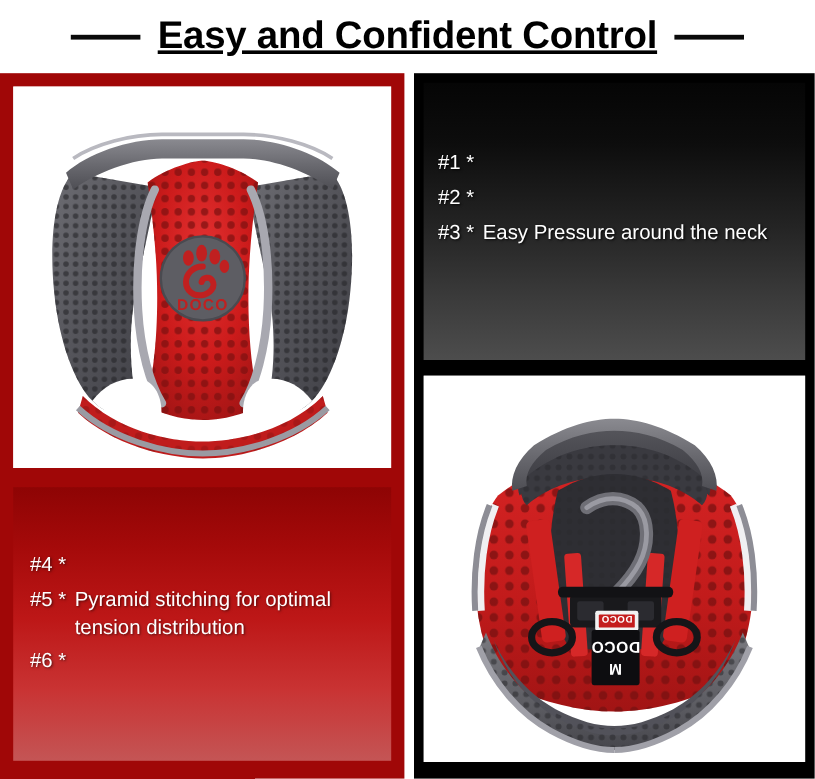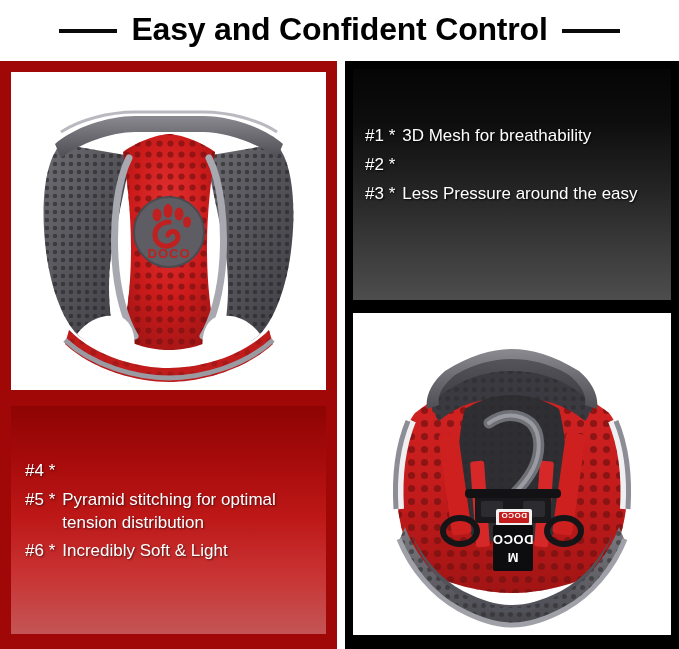--- a/index.html
+++ b/index.html
@@ -21,20 +21,21 @@
     position: absolute;
     left: 0;
     top: 0;
     width: 679px;
     height: 61px;
     display: flex;
     align-items: center;
     justify-content: center;
     gap: 14px;
     background: #ffffff;
+    text-decoration: underline;
   }
   .rule {
     height: 4px;
     background: #0a0a0a;
     flex: 0 0 auto;
   }
   .rule-left  { width: 58px; }
   .rule-right { width: 58px; }
   .title {
     font-size: 32px;
@@ -248,42 +249,40 @@
       <span class="tag">#4 *</span>
     </div>
 
     <div class="feature">
       <span class="tag">#5 *</span>
       <span class="txt">Pyramid stitching for optimal tension distribution</span>
     </div>
 
     <div class="feature">
       <span class="tag">#6 *</span>
-      <span class="txt">Incredibly Soft &amp; Light</span>
     </div>
 
   </div>
 </div>
 
 <div class="col-right">
 
   <div class="panel-dark">
 
     <div class="feature">
       <span class="tag">#1 *</span>
-      <span class="txt">3D Mesh for breathability</span>
     </div>
 
     <div class="feature">
       <span class="tag">#2 *</span>
     </div>
 
     <div class="feature">
       <span class="tag">#3 *</span>
-      <span class="txt">Less Pressure around the easy</span>
+      <span class="txt">Easy Pressure around the neck</span>
     </div>
 
   </div>
 
   <div class="photo-back">
     <svg viewBox="0 0 318 322" xmlns="http://www.w3.org/2000/svg" aria-hidden="true">
       <defs>
         <linearGradient id="redBody2" x1="0" y1="0" x2="0" y2="1">
           <stop offset="0%" stop-color="#d62424"></stop>
           <stop offset="55%" stop-color="#c21b1b"></stop>

